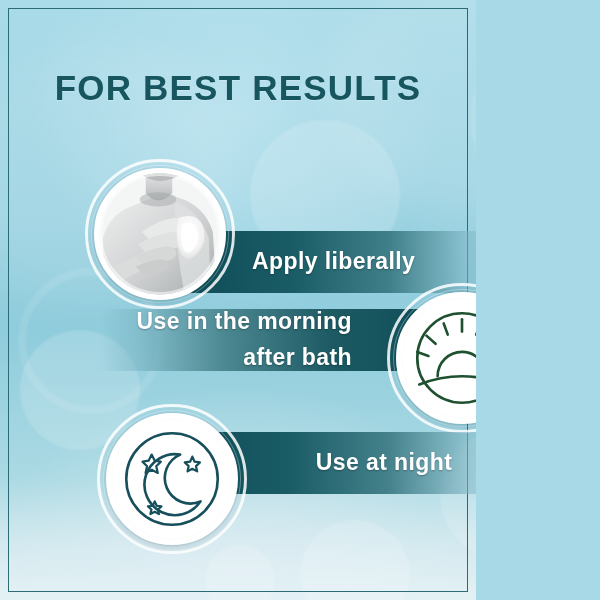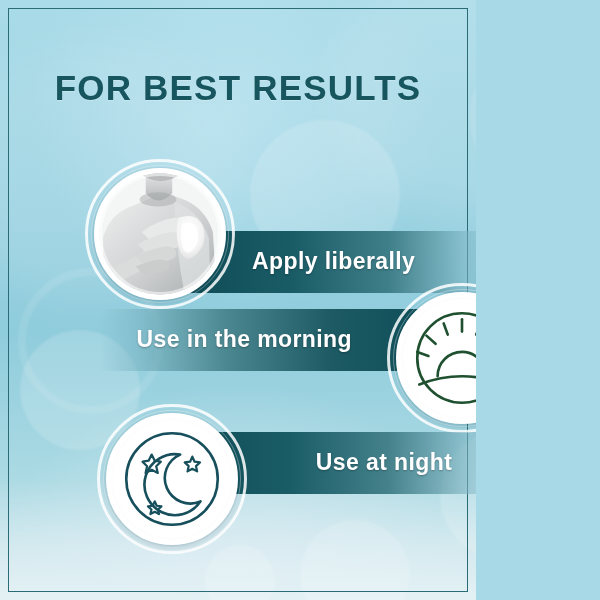--- a/index.html
+++ b/index.html
@@ -184,20 +184,21 @@
         </div>
       </div>
     </div>
 
   </div>
 
   <div class="row row2">
 
     <div class="banner banner2">
       <span>Use in the morning</span>
+      <span>after bath</span>
     </div>
 
     <div class="medallion m2">
       <div class="ring-outer"></div>
       <div class="ring-gap"></div>
       <div class="ring-inner">
         <div class="disc">
           <svg viewBox="0 0 120 120" aria-hidden="true">
             <circle cx="60" cy="60" r="58" fill="#ffffff"></circle>
             <g stroke="#1f5130" stroke-width="2.6" fill="none" stroke-linecap="round">

